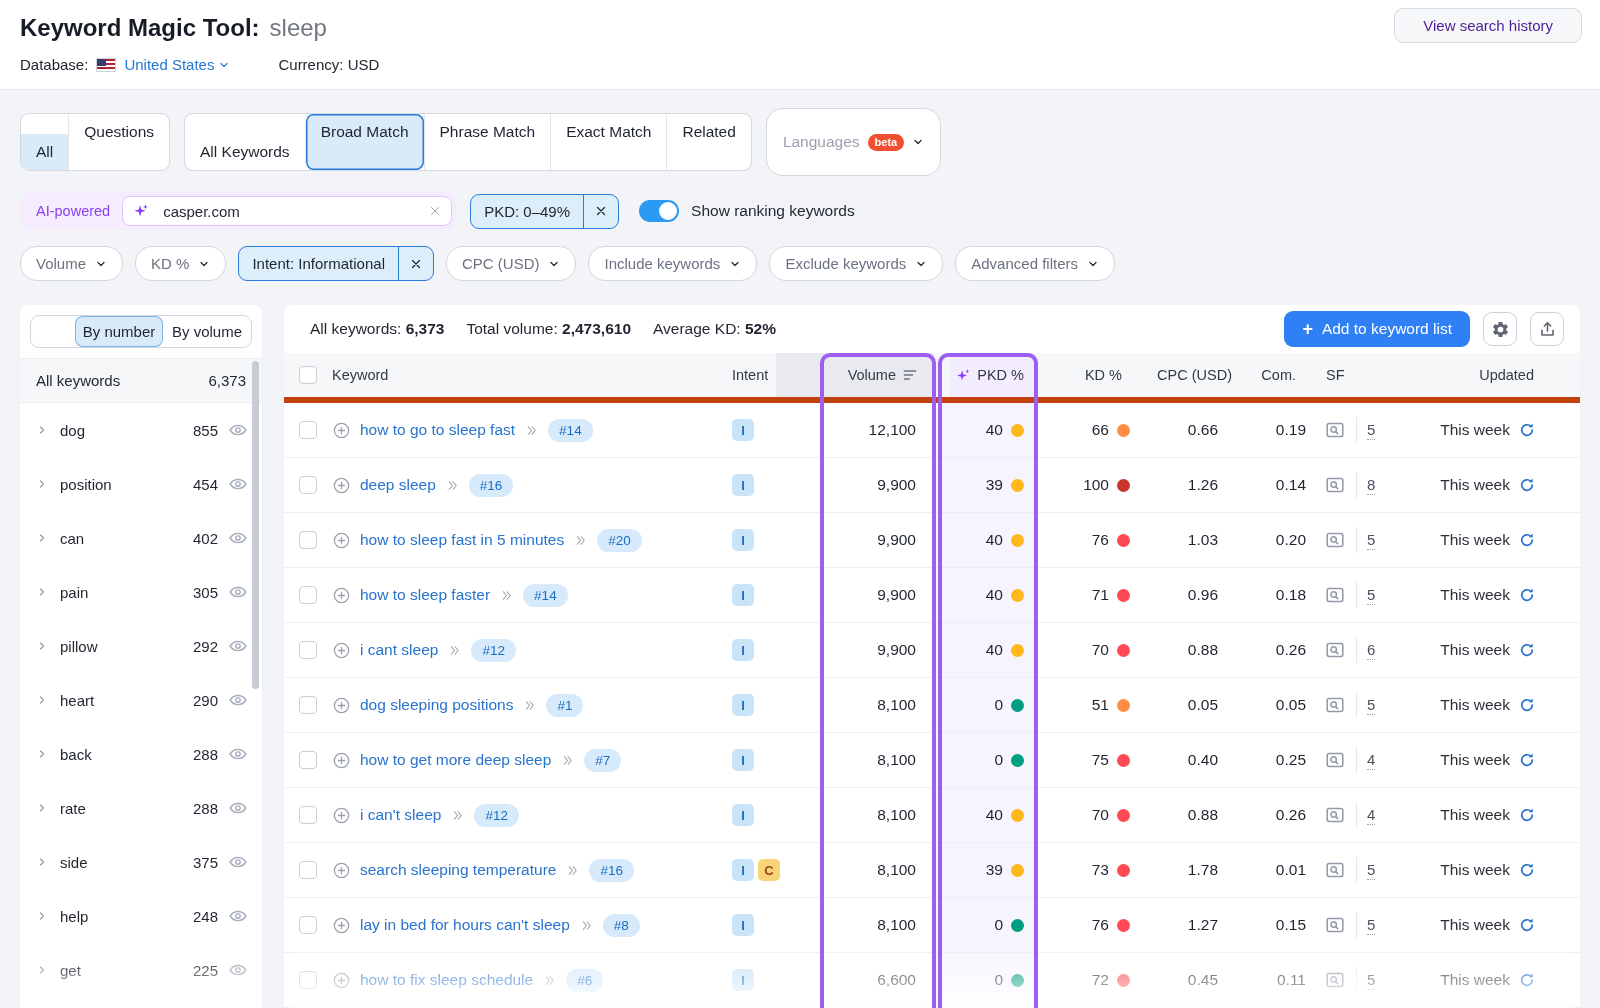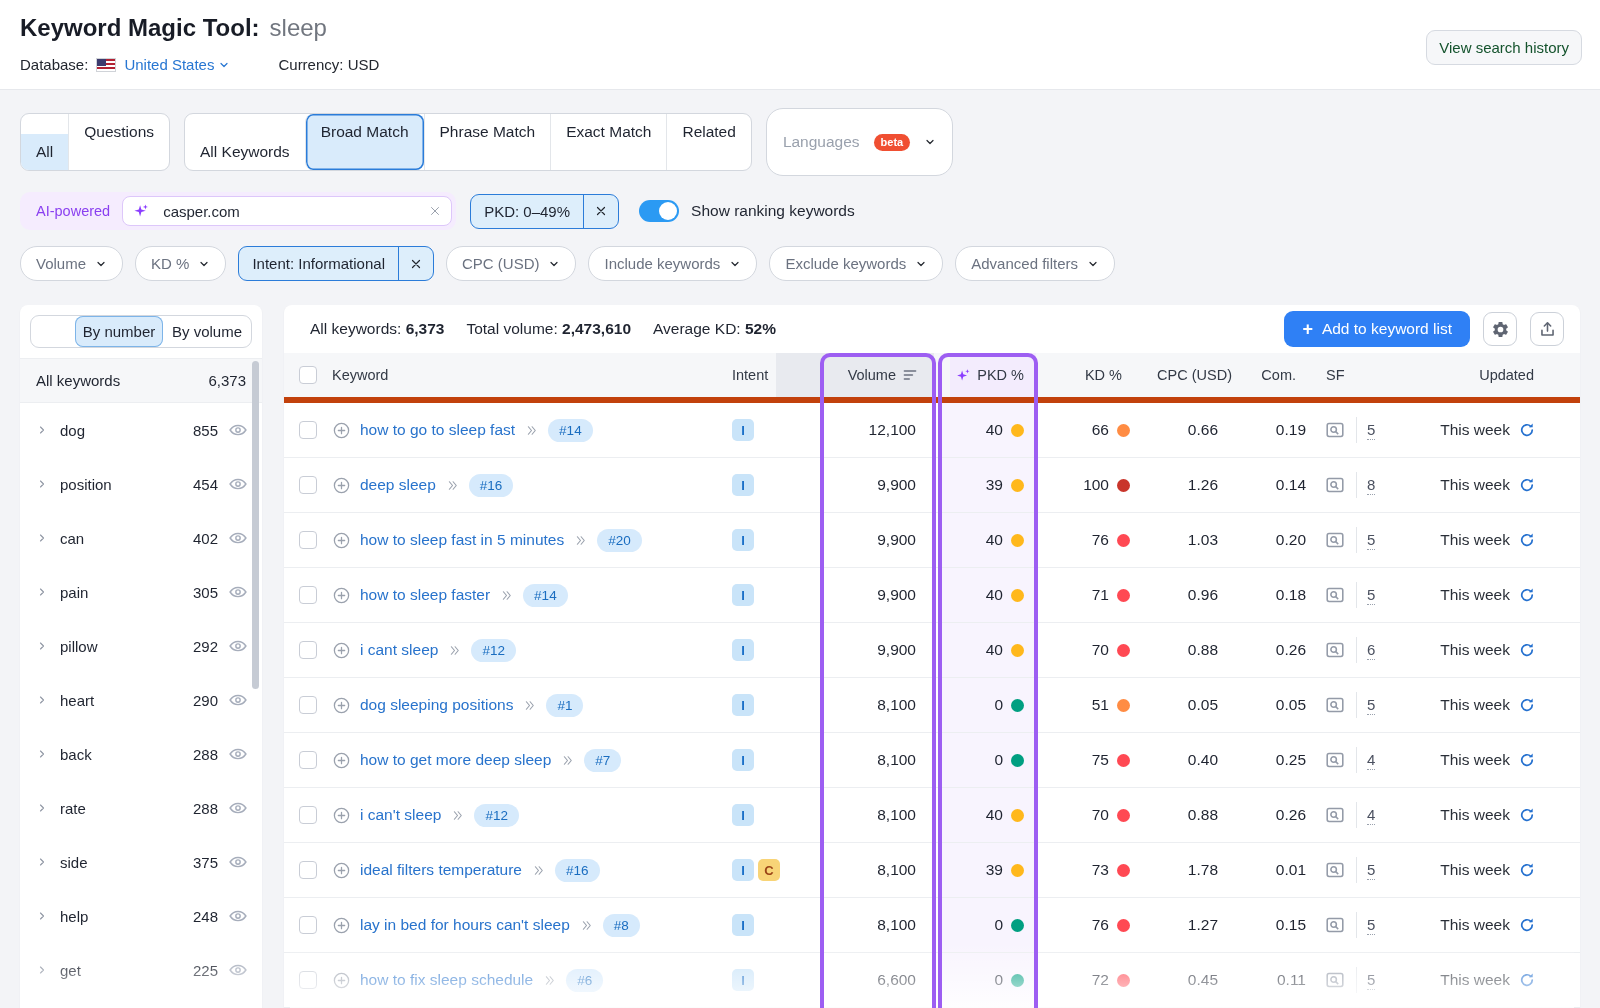--- a/index.html
+++ b/index.html
@@ -10,35 +10,35 @@
   .top-header { background:#fff; padding:14px 20px 16px; position:relative; border-bottom:1px solid #e6e8ec; }
   .title-row { display:flex; align-items:baseline; gap:10px; }
   .page-title { font-size:24px; font-weight:bold; color:#181c26; }
   .page-query { font-size:24px; font-weight:500; color:#71767f; }
   .meta-row { display:flex; align-items:center; gap:8px; margin-top:14px; font-size:15px; }
   .meta-label { color:#23272f; }
   .flag { width:20px; height:14px; display:inline-block; position:relative; background:repeating-linear-gradient(180deg,#b22234 0 2px,#fff 2px 4px); border:0.5px solid #d0d3d8; }
   .flag::after { content:""; position:absolute; left:0; top:0; width:9px; height:7px; background:#3c3b6e; }
   .db-link { color:#2776d2; display:inline-flex; align-items:center; gap:4px; cursor:pointer; }
   .currency { margin-left:40px; color:#23272f; }
-  .history-btn { position:absolute; right:18px; top:30px; background:#f6f7f9; border:1px solid #d6dae1; border-radius:9px; padding:8px 12px; font-size:15px; color:#14532d; cursor:pointer; }
+  .history-btn { position:absolute; right:18px; top:8px; background:#f6f7f9; border:1px solid #d6dae1; border-radius:9px; padding:8px 28px; font-size:15px; color:#4c1d95; cursor:pointer; }
 
   .chev { width:12px; height:12px; }
   .chev path { stroke:#23272f; stroke-width:2.4; fill:none; stroke-linecap:round; stroke-linejoin:round; }
   .chev.blue path { stroke:#2776d2; }
 
   
   .filter-area { padding:18px 20px 0; }
   .tab-row { display:flex; align-items:center; gap:14px; }
   .tab-group { display:flex; background:#fff; border:1px solid #d3d7de; border-radius:9px; overflow:hidden; }
   .tab { padding:9px 15px; font-size:15.5px; color:#1f2430; cursor:pointer; border-left:1px solid #e3e6ea; position:relative; }
   .tab:first-child { border-left:none;margin-top:20px; }
   .tab.selected { background:#d9ebfb; }
   .tab-group2 .tab.selected { box-shadow:inset 0 0 0 1.5px #2b7cd9; border-radius:8px; }
-  .languages-btn { display:flex; align-items:center; gap:14px; background:#fff; border:1px solid #d3d7de; border-radius:17px; padding:24px 16px; color:#9aa1ad; font-size:15.5px; cursor:pointer; }
+  .languages-btn { display:flex; align-items:center; gap:8px; background:#fff; border:1px solid #d3d7de; border-radius:17px; padding:24px 16px; color:#9aa1ad; font-size:15.5px; cursor:pointer; }
   .beta-badge { background:#f04f32; color:#fff; font-size:11px; font-weight:bold; padding:2px 7px 3px; border-radius:9px; }
 
   .ai-row { display:flex; align-items:center; margin-top:16px; gap:14px; }
   .ai-wrap { display:flex; align-items:center; background:#f5ecfe; border-radius:10px; padding:4px; }
   .ai-label { color:#8a3ff0; font-size:14.5px; padding:0 12px; }
   .ai-input { display:flex; align-items:center; gap:8px; background:#fff; border:1px solid #ddc7fa; border-radius:8px; width:330px; height:30px; padding:0 10px; }
   .ai-input .value { flex:1; color:#1f2430; font-size:15px; }
   .xmark { width:12px; height:12px; }
   .xmark path { stroke:#9aa1ad; stroke-width:2; stroke-linecap:round; }
   .xmark.dark path { stroke:#23272f; stroke-width:2.4; }
@@ -842,21 +842,21 @@
         </div>
         <div class="trow">
           <div class="cell-check">
             <span class="checkbox"></span>
           </div>
           <div class="cell-kw">
             <svg class="plus-circle" viewBox="0 0 24 24">
               <circle cx="12" cy="12" r="9"></circle>
               <path d="M12 8v8M8 12h8"></path>
             </svg>
-            <span class="kw-link">ideal filters temperature</span>
+            <span class="kw-link">search sleeping temperature</span>
             <svg class="dbl-chev" viewBox="0 0 24 24">
               <path d="m7 6 5 6-5 6"></path>
               <path d="m13 6 5 6-5 6"></path>
             </svg>
             <span class="pos-pill">#16</span>
           </div>
           <div class="cell-intent">
             <span class="intent-badge intent-I">I</span>
             <span class="intent-badge intent-C">C</span>
           </div>

